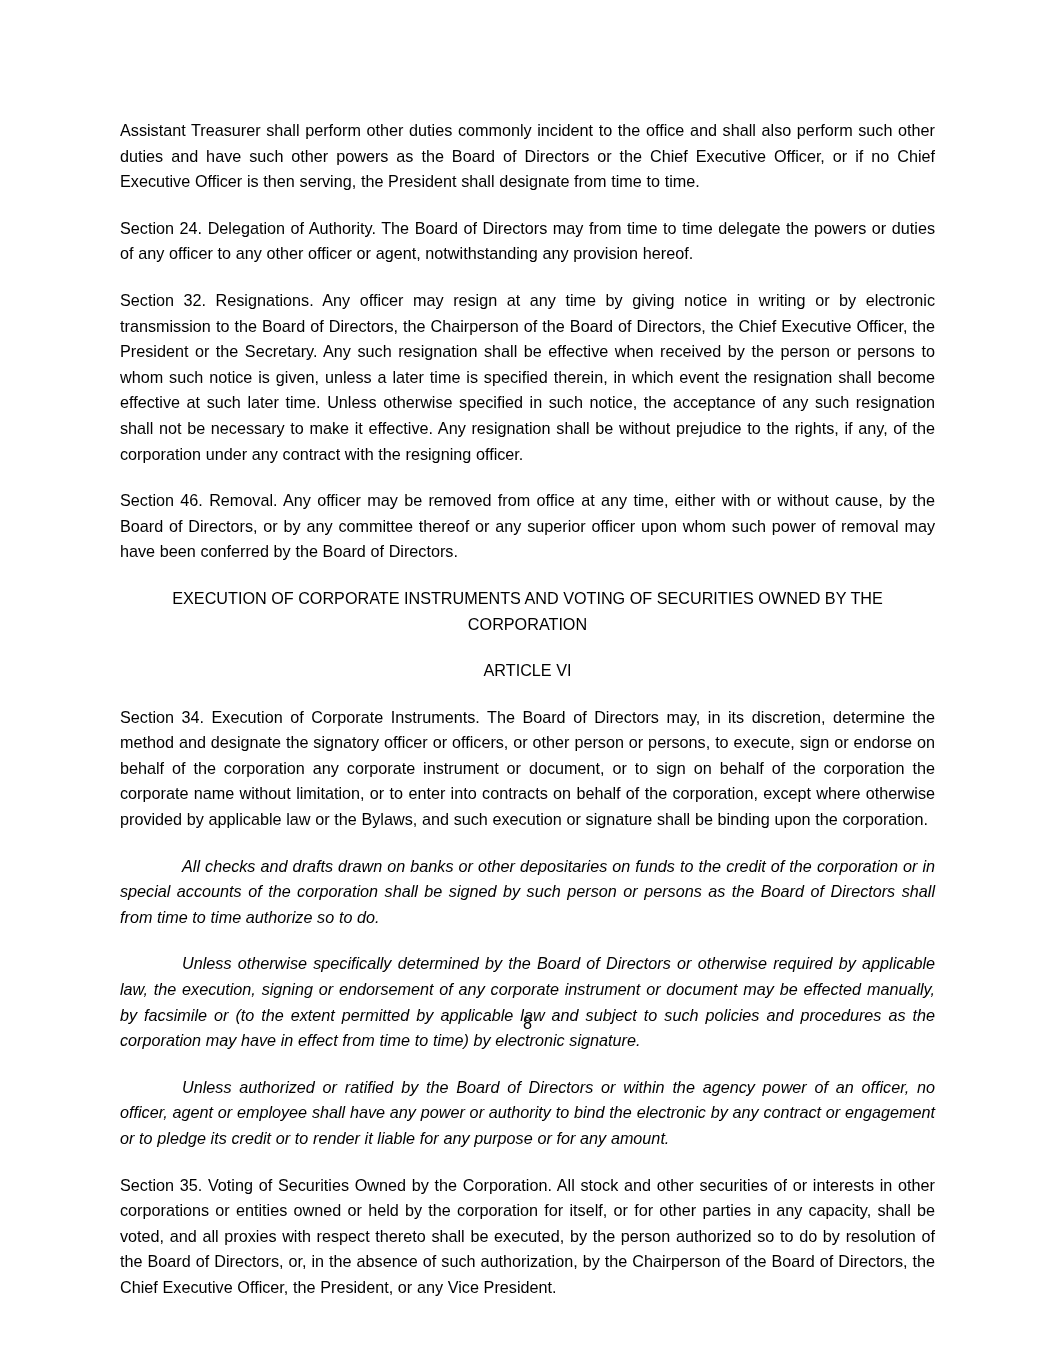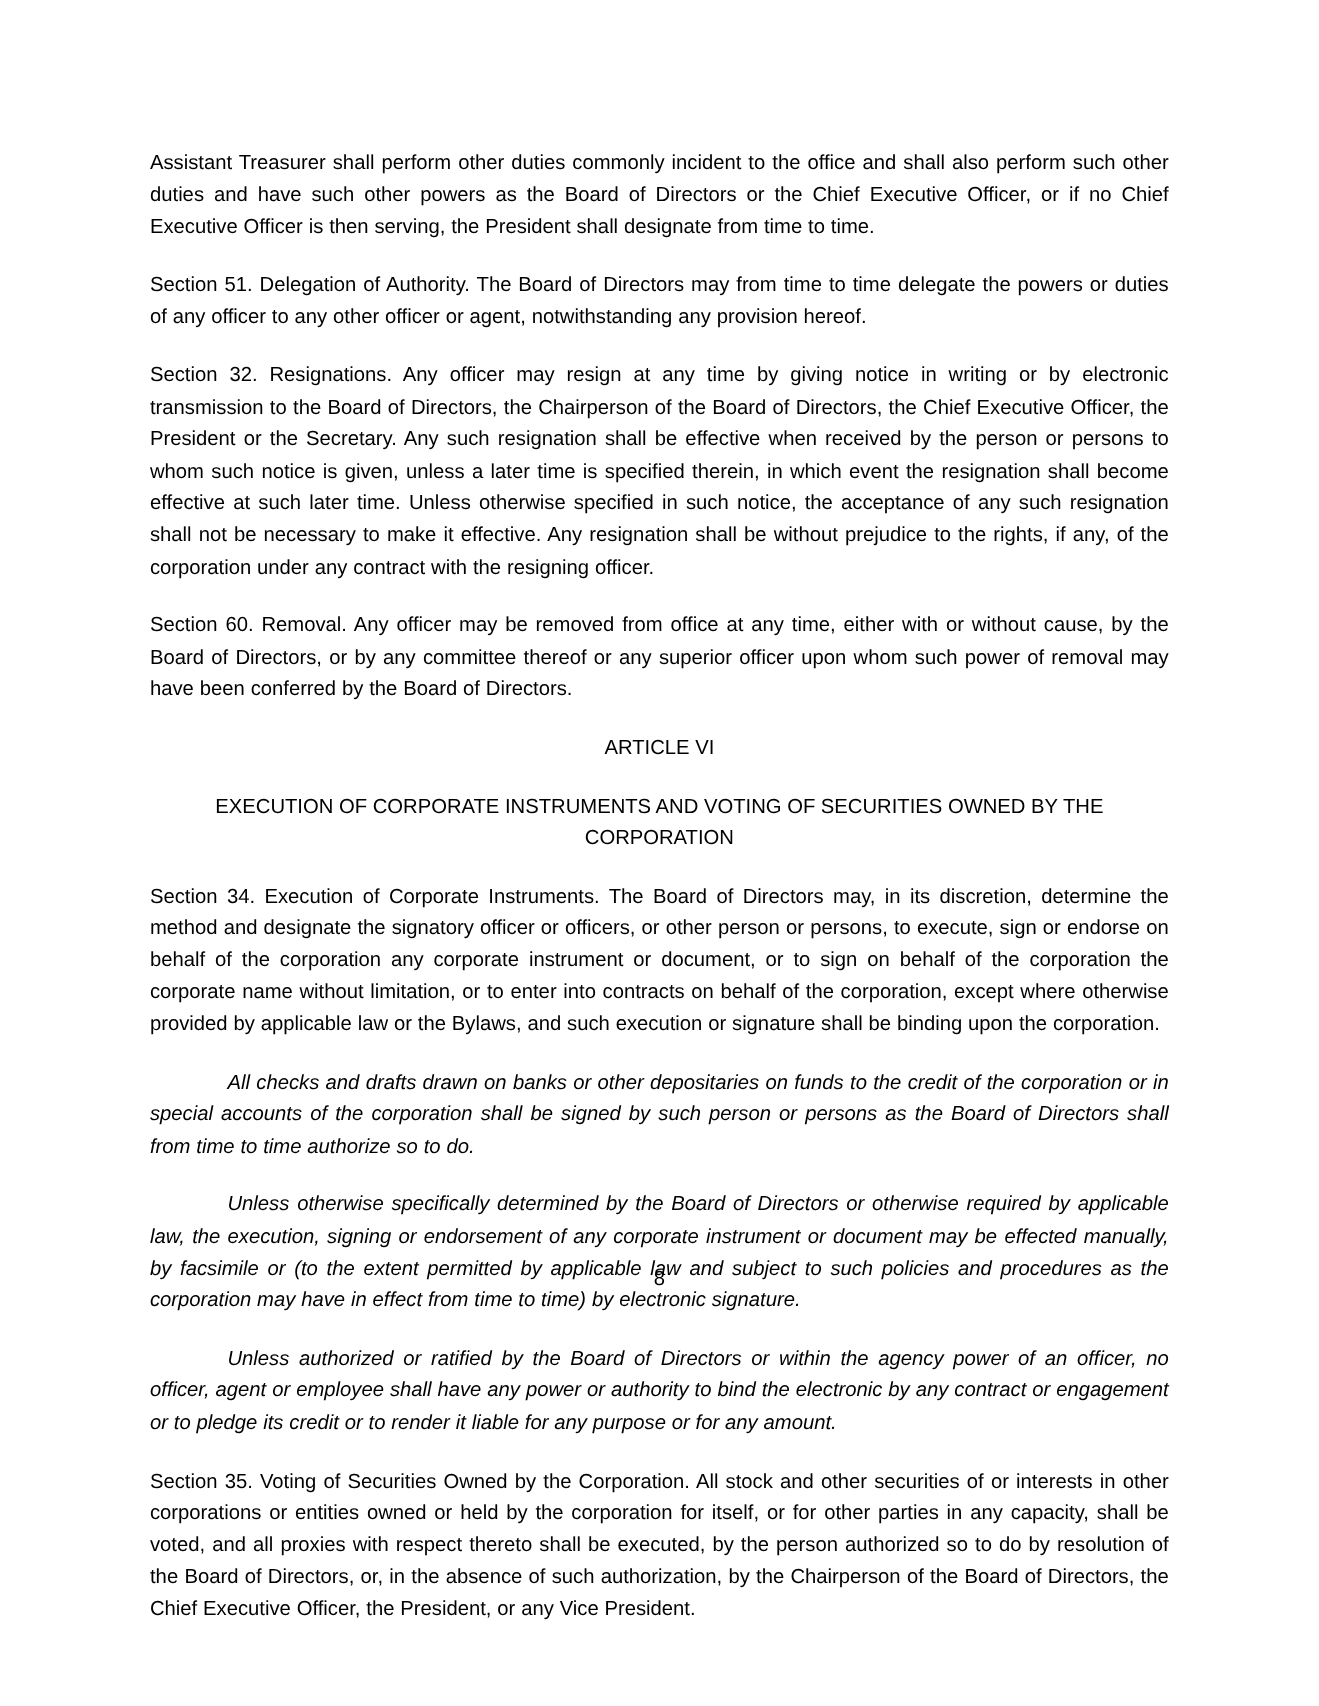--- a/index.html
+++ b/index.html
@@ -58,29 +58,29 @@
   }
 </style>
 </head>
 <body>
 
 <div class="page">
   <div class="doc-body">
 
     <p class="para">Assistant Treasurer shall perform other duties commonly incident to the office and shall also perform such other duties and have such other powers as the Board of Directors or the Chief Executive Officer, or if no Chief Executive Officer is then serving, the President shall designate from time to time.</p>
 
-    <p class="para">Section 51.	Delegation of Authority. The Board of Directors may from time to time delegate the powers or duties of any officer to any other officer or agent, notwithstanding any provision hereof.</p>
+    <p class="para">Section 24.	Delegation of Authority. The Board of Directors may from time to time delegate the powers or duties of any officer to any other officer or agent, notwithstanding any provision hereof.</p>
 
     <p class="para">Section 32.	Resignations. Any officer may resign at any time by giving notice in writing or by electronic transmission to the Board of Directors, the Chairperson of the Board of Directors, the Chief Executive Officer, the President or the Secretary. Any such resignation shall be effective when received by the person or persons to whom such notice is given, unless a later time is specified therein, in which event the resignation shall become effective at such later time. Unless otherwise specified in such notice, the acceptance of any such resignation shall not be necessary to make it effective. Any resignation shall be without prejudice to the rights, if any, of the corporation under any contract with the resigning officer.</p>
 
-    <p class="para">Section 60.	Removal. Any officer may be removed from office at any time, either with or without cause, by the Board of Directors, or by any committee thereof or any superior officer upon whom such power of removal may have been conferred by the Board of Directors.</p>
+    <p class="para">Section 46.	Removal. Any officer may be removed from office at any time, either with or without cause, by the Board of Directors, or by any committee thereof or any superior officer upon whom such power of removal may have been conferred by the Board of Directors.</p>
+
+    <p class="heading">EXECUTION OF CORPORATE INSTRUMENTS AND VOTING OF SECURITIES OWNED BY THE CORPORATION</p>
 
     <p class="heading article-title">ARTICLE VI</p>
-
-    <p class="heading">EXECUTION OF CORPORATE INSTRUMENTS AND VOTING OF SECURITIES OWNED BY THE CORPORATION</p>
 
     <p class="para">Section 34.	Execution of Corporate Instruments. The Board of Directors may, in its discretion, determine the method and designate the signatory officer or officers, or other person or persons, to execute, sign or endorse on behalf of the corporation any corporate instrument or document, or to sign on behalf of the corporation the corporate name without limitation, or to enter into contracts on behalf of the corporation, except where otherwise provided by applicable law or the Bylaws, and such execution or signature shall be binding upon the corporation.</p>
 
     <p class="para indent">All checks and drafts drawn on banks or other depositaries on funds to the credit of the corporation or in special accounts of the corporation shall be signed by such person or persons as the Board of Directors shall from time to time authorize so to do.</p>
 
     <p class="para indent">Unless otherwise specifically determined by the Board of Directors or otherwise required by applicable law, the execution, signing or endorsement of any corporate instrument or document may be effected manually, by facsimile or (to the extent permitted by applicable law and subject to such policies and procedures as the corporation may have in effect from time to time) by electronic signature.</p>
 
     <p class="para indent">Unless authorized or ratified by the Board of Directors or within the agency power of an officer, no officer, agent or employee shall have any power or authority to bind the electronic by any contract or engagement or to pledge its credit or to render it liable for any purpose or for any amount.</p>
 
     <p class="para">Section 35.	Voting of Securities Owned by the Corporation. All stock and other securities of or interests in other corporations or entities owned or held by the corporation for itself, or for other parties in any capacity, shall be voted, and all proxies with respect thereto shall be executed, by the person authorized so to do by resolution of the Board of Directors, or, in the absence of such authorization, by the Chairperson of the Board of Directors, the Chief Executive Officer, the President, or any Vice President.</p>

